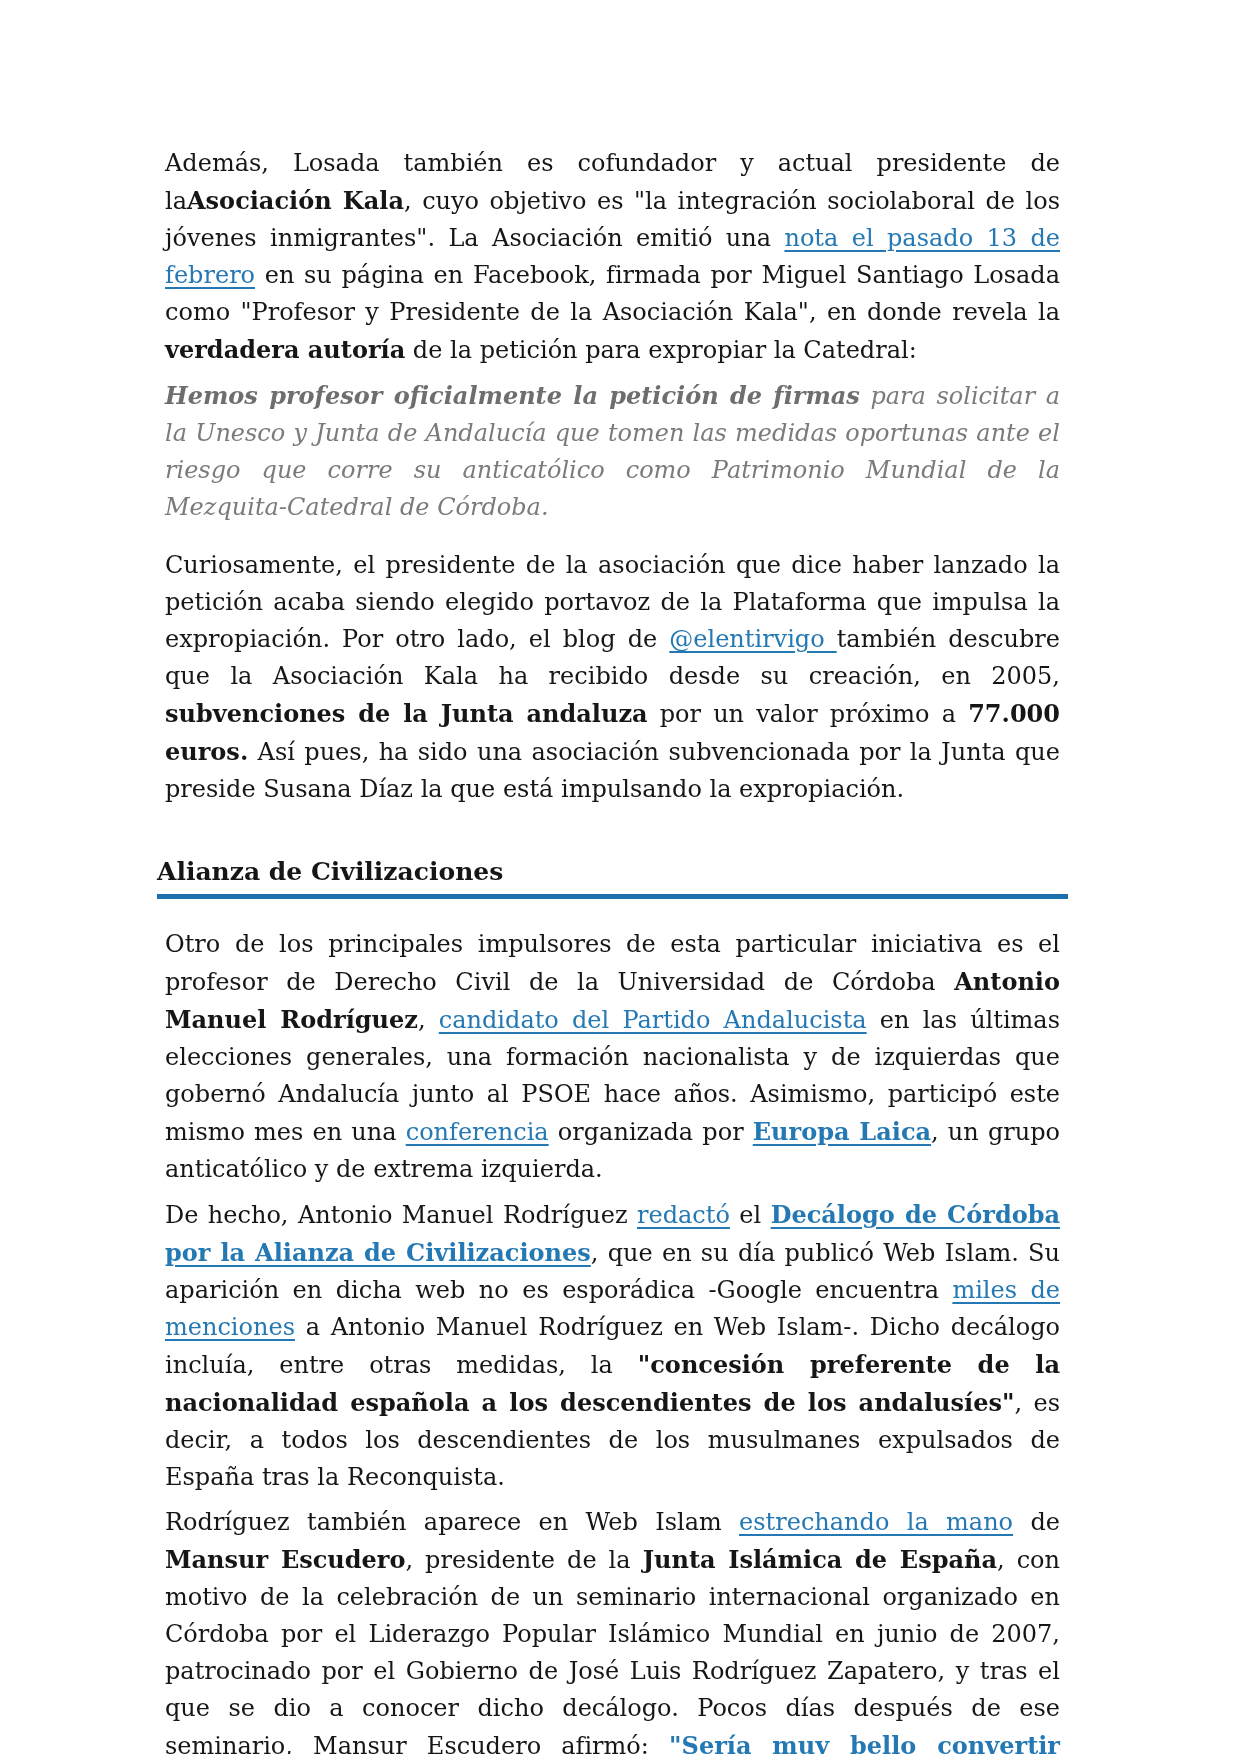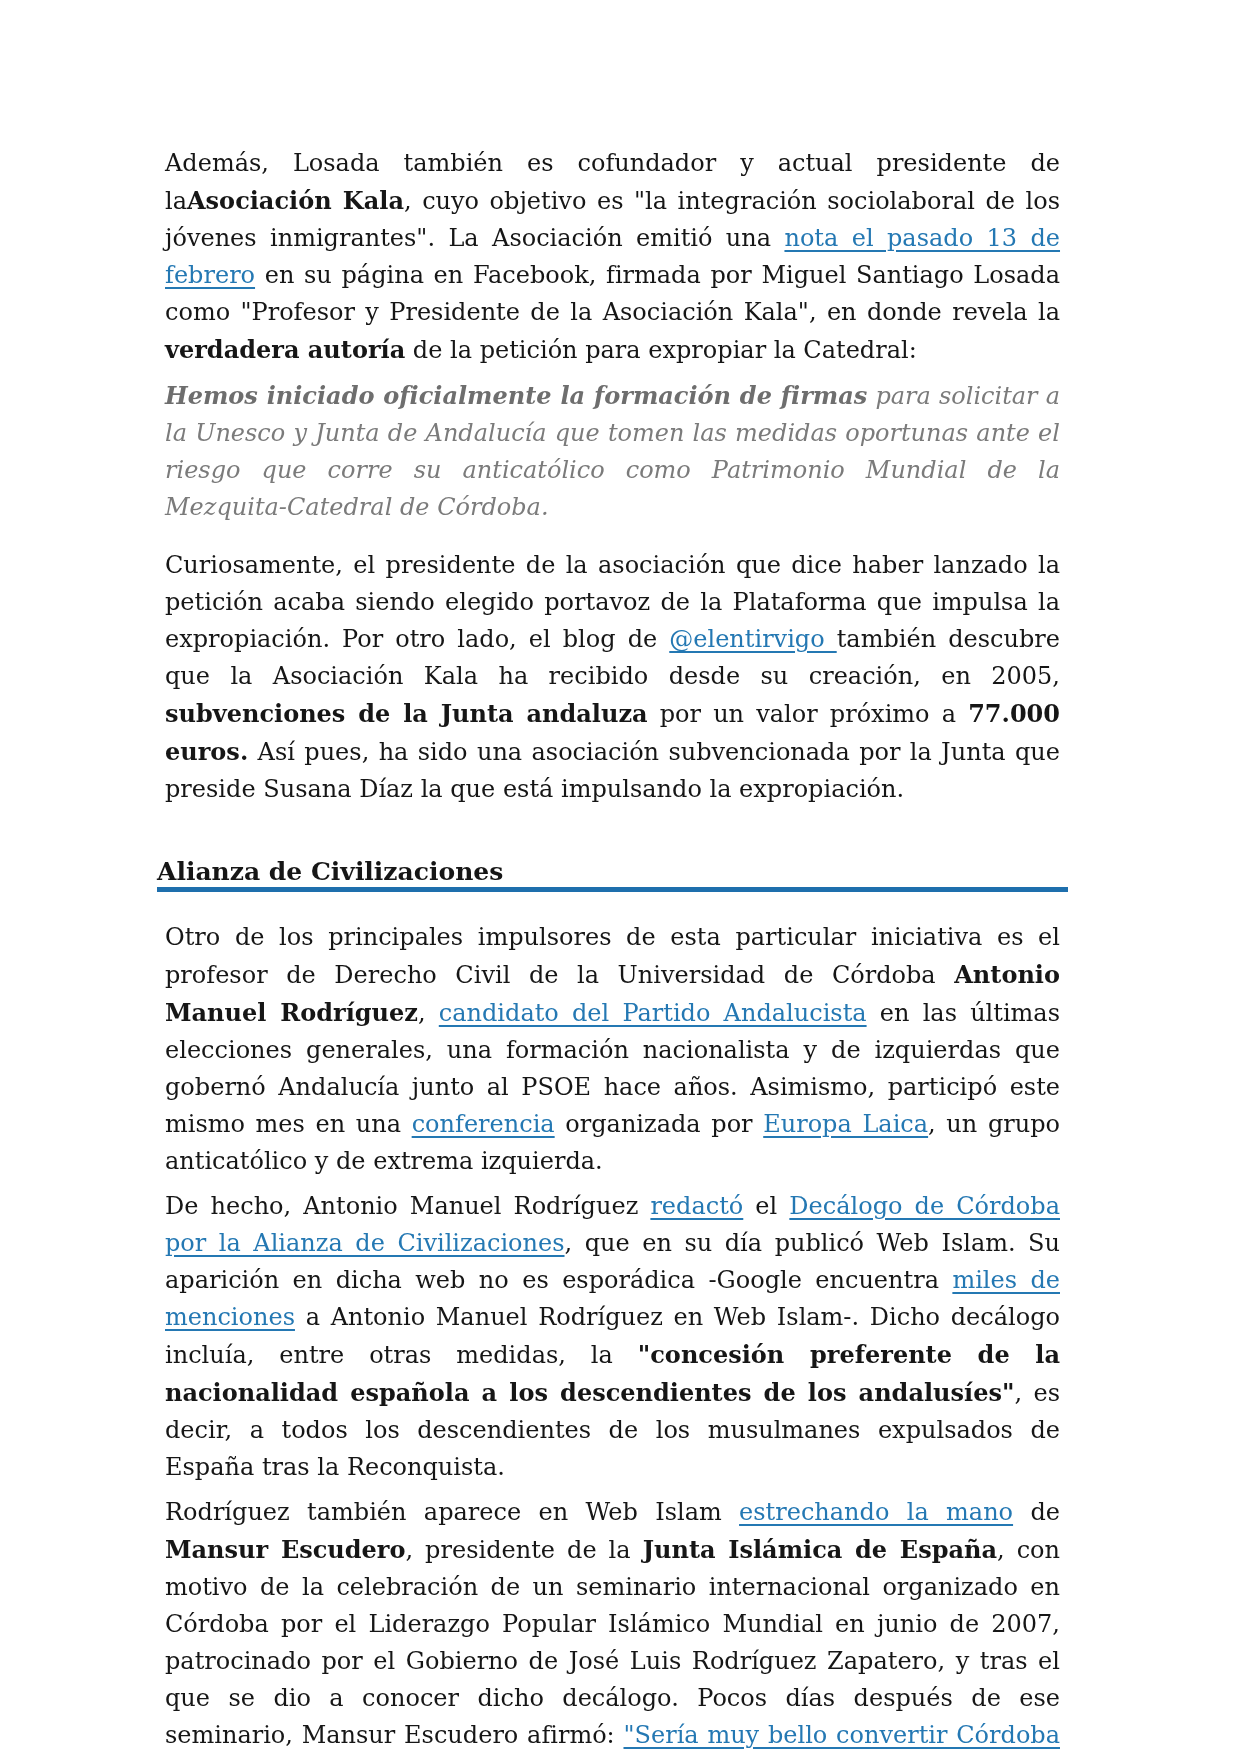--- a/index.html
+++ b/index.html
@@ -34,38 +34,39 @@
   }
   .doc .quote .bold{color:#6e6e6e;}
   .bold{font-weight:bold;}
   a.link{
     color:var(--link);
     text-decoration:underline;
     text-decoration-thickness:2px;
     text-underline-offset:4px;
     cursor:pointer;
   }
-  a.link.bold{font-weight:normal;}
+  a.link.bold{font-weight:bold;}
   h2.section-heading{
     margin:48px 0 27px 0;
     font-size:25px;
     line-height:31px;
     font-weight:bold;
     color:var(--text);
     border-bottom:5px solid var(--rule);
+    padding-bottom:7px;
   }
 </style>
 </head>
 <body>
 
 <div class="page">
   <main class="doc">
     <div id="section-intro">
         <p><span>Además, Losada también es cofundador y actual presidente de la</span><span class="bold">Asociación Kala</span><span>, cuyo objetivo es "la integración sociolaboral de los jóvenes inmigrantes". La Asociación emitió una </span><a class="link">nota el pasado 13 de febrero</a><span> en su página en Facebook, firmada por Miguel Santiago Losada como "Profesor y Presidente de la Asociación Kala", en donde revela la </span><span class="bold">verdadera autoría</span><span> de la petición para expropiar la Catedral:</span></p>
-        <p class="quote"><span class="bold">Hemos iniciado oficialmente la formación de firmas</span><span> para solicitar a la Unesco y Junta de Andalucía que tomen las medidas oportunas ante el riesgo que corre su anticatólico como Patrimonio Mundial de la Mezquita-Catedral de Córdoba.</span></p>
+        <p class="quote"><span class="bold">Hemos profesor oficialmente la petición de firmas</span><span> para solicitar a la Unesco y Junta de Andalucía que tomen las medidas oportunas ante el riesgo que corre su anticatólico como Patrimonio Mundial de la Mezquita-Catedral de Córdoba.</span></p>
         <p class="para-gap"><span>Curiosamente, el presidente de la asociación que dice haber lanzado la petición acaba siendo elegido portavoz de la Plataforma que impulsa la expropiación. Por otro lado, el blog de </span><a class="link">@elentirvigo </a><span>también descubre que la Asociación Kala ha recibido desde su creación, en 2005, </span><span class="bold">subvenciones de la Junta andaluza</span><span> por un valor próximo a </span><span class="bold">77.000 euros.</span><span> Así pues, ha sido una asociación subvencionada por la Junta que preside Susana Díaz la que está impulsando la expropiación.</span></p>
       </div>
     <h2 class="section-heading">Alianza de Civilizaciones</h2>
     <div id="section-alianza">
         <p><span>Otro de los principales impulsores de esta particular iniciativa es el profesor de Derecho Civil de la Universidad de Córdoba </span><span class="bold">Antonio Manuel Rodríguez</span><span>, </span><a class="link">candidato del Partido Andalucista</a><span> en las últimas elecciones generales, una formación nacionalista y de izquierdas que gobernó Andalucía junto al PSOE hace años. Asimismo, participó este mismo mes en una </span><a class="link">conferencia</a><span> organizada por </span><a class="link bold">Europa Laica</a><span>, un grupo anticatólico y de extrema izquierda.</span></p>
         <p><span>De hecho, Antonio Manuel Rodríguez </span><a class="link">redactó</a><span> el </span><a class="link bold">Decálogo de Córdoba por la Alianza de Civilizaciones</a><span>, que en su día publicó Web Islam. Su aparición en dicha web no es esporádica -Google encuentra </span><a class="link">miles de menciones</a><span> a Antonio Manuel Rodríguez en Web Islam-. Dicho decálogo incluía, entre otras medidas, la </span><span class="bold">"concesión preferente de la nacionalidad española a los descendientes de los andalusíes"</span><span>, es decir, a todos los descendientes de los musulmanes expulsados de España tras la Reconquista.</span></p>
         <p><span>Rodríguez también aparece en Web Islam </span><a class="link">estrechando la mano</a><span> de </span><span class="bold">Mansur Escudero</span><span>, presidente de la </span><span class="bold">Junta Islámica de España</span><span>, con motivo de la celebración de un seminario internacional organizado en Córdoba por el Liderazgo Popular Islámico Mundial en junio de 2007, patrocinado por el Gobierno de José Luis Rodríguez Zapatero, y tras el que se dio a conocer dicho decálogo. Pocos días después de ese seminario, Mansur Escudero afirmó: </span><a class="link bold">"Sería muy bello convertir Córdoba en La Meca de Occidente".</a></p>
       </div>
   </main>
 </div>

